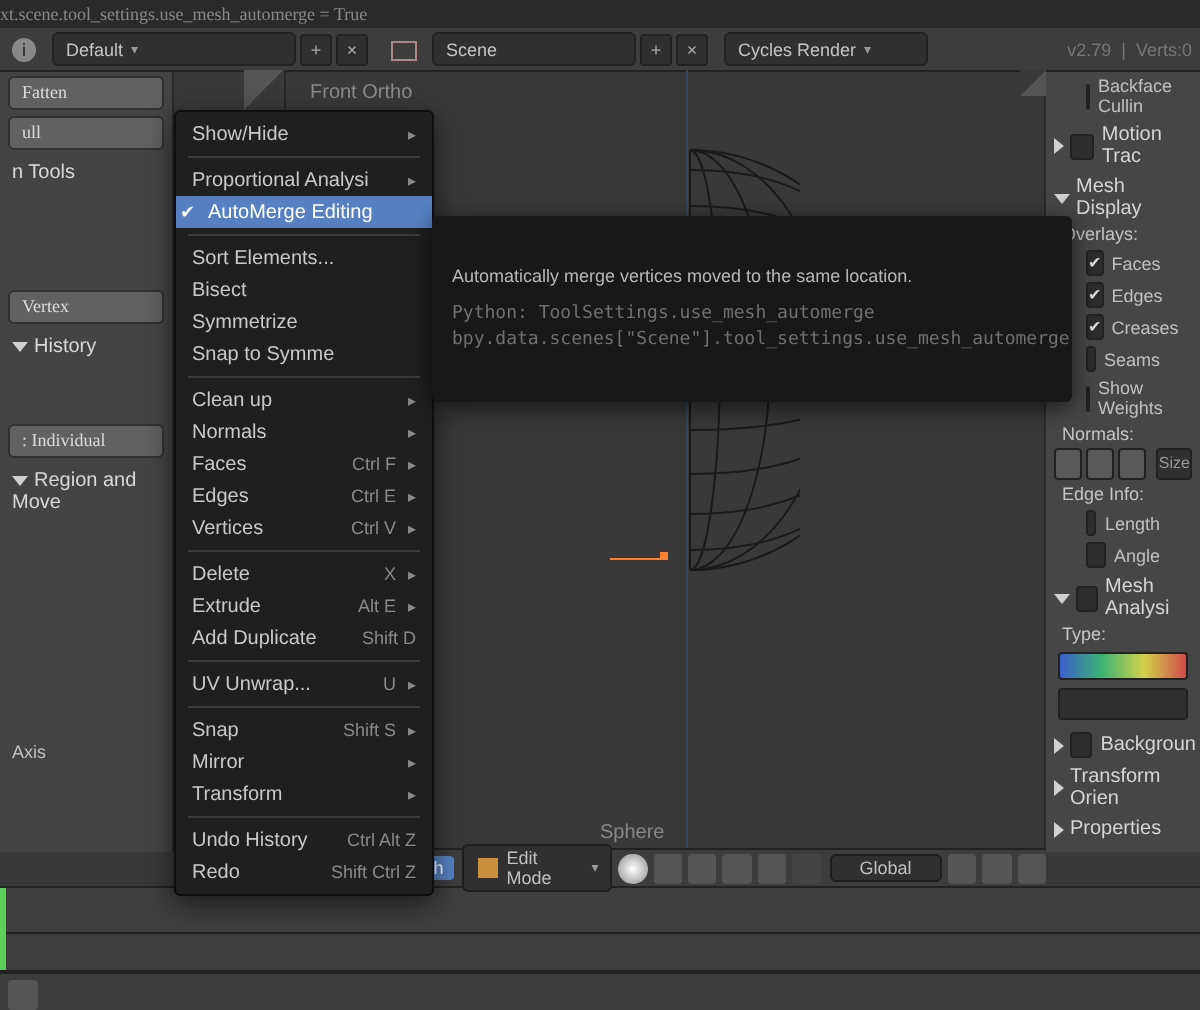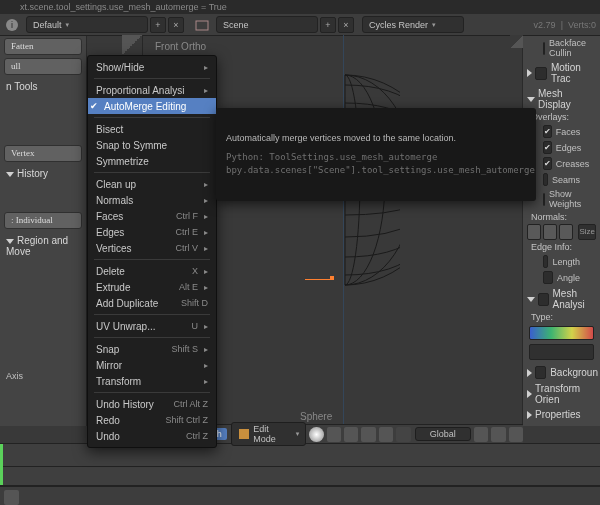--- a/index.html
+++ b/index.html
@@ -1,16 +1,16 @@
 <!DOCTYPE html>
 <html><head>
 <meta charset="utf-8">
 <style>
   html,body{margin:0;padding:0;width:600px;height:505px;overflow:hidden;background:#393939;font-family:Verdana,Arial,sans-serif;font-size:10px;color:#bababa;}
-  .pythonbar{position:absolute;left:0;top:0;right:0;height:26px;background:#2a2a2a;color:#8a8a8a;font-family:Liberation Sans, sans-serif;font-size:9px;line-height:14px;padding-left:20px;z-index:1;}
+  .pythonbar{position:absolute;left:0;top:0;right:0;height:26px;background:#2a2a2a;color:#8a8a8a;font-family:Liberation Serif, serif;font-size:9px;line-height:14px;padding-left:0;z-index:1;}
   .headerbar{position:absolute;left:0;top:14px;right:0;height:21px;background:#3d3d3d;border-bottom:1px solid #222;display:flex;align-items:center;z-index:1;}
   .hb-icon{width:16px;height:16px;margin-left:4px;}
   .select-box{background:#303030;border:1px solid #222;border-radius:3px;height:15px;display:flex;align-items:center;padding:0 4px 0 6px;font-size:9px;color:#c5c5c5;margin-left:6px;}
   .select-box .tri{margin-left:4px;font-size:7px;color:#999;}
   .x-btn{width:14px;height:14px;border:1px solid #222;border-radius:2px;background:#303030;margin-left:2px;color:#aaa;font-size:9px;display:flex;align-items:center;justify-content:center;}
   .leftpanel{position:absolute;left:0;top:35px;width:86px;bottom:79px;background:#444;border-right:1px solid #2a2a2a;}
   .lp-item{background:#616161;border:1px solid #303030;border-radius:3px;margin:3px 4px;height:15px;line-height:15px;padding-left:6px;font-size:9px;color:#ddd;font-family:Liberation Serif, serif;}
   .lp-header{color:#d8d8d8;margin:6px 6px 2px 6px;font-size:10px;}
   .lp-tri{display:inline-block;width:0;height:0;border-top:4px solid transparent;border-bottom:4px solid transparent;border-left:5px solid #d0d0d0;margin-right:3px;vertical-align:middle;}
   .lp-tri.down{border-left:4px solid transparent;border-right:4px solid transparent;border-top:5px solid #d0d0d0;border-bottom:none;}
@@ -262,27 +262,30 @@
   <div class="mi">
       <span>Proportional Analysi</span>
       <span class="sub">▸</span>
     </div>
   <div class="mi hl">
       <span class="chk">✔</span>
       <span style="margin-left:8px">AutoMerge Editing</span>
     </div>
   <div class="msep"></div>
   <div class="mi">
+      <span>Sort Elements...</span>
+    </div>
+  <div class="mi">
       <span>Bisect</span>
     </div>
   <div class="mi">
+      <span>Symmetrize</span>
+    </div>
+  <div class="mi">
       <span>Snap to Symme</span>
-    </div>
-  <div class="mi">
-      <span>Symmetrize</span>
     </div>
   <div class="msep"></div>
   <div class="mi">
       <span>Clean up</span>
       <span class="sub">▸</span>
     </div>
   <div class="mi">
       <span>Normals</span>
       <span class="sub">▸</span>
     </div>
@@ -337,24 +340,20 @@
       <span class="sub">▸</span>
     </div>
   <div class="msep"></div>
   <div class="mi">
       <span>Undo History</span>
       <span class="sc">Ctrl Alt Z</span>
     </div>
   <div class="mi">
       <span>Redo</span>
       <span class="sc">Shift Ctrl Z</span>
-    </div>
-  <div class="mi once" data="" marоколо="menu-undo">
-      <span>Undo</span>
-      <span class="sc">Ctrl Z</span>
     </div>
 </div>
 
 <div class="tooltip">
   <div class="l1">Automatically merge vertices moved to the same location.</div>
   <div class="l2">Python: ToolSettings.use_mesh_automerge</div>
   <div class="l3">bpy.data.scenes["Scene"].tool_settings.use_mesh_automerge</div>
 </div>
 
 </body></html>

